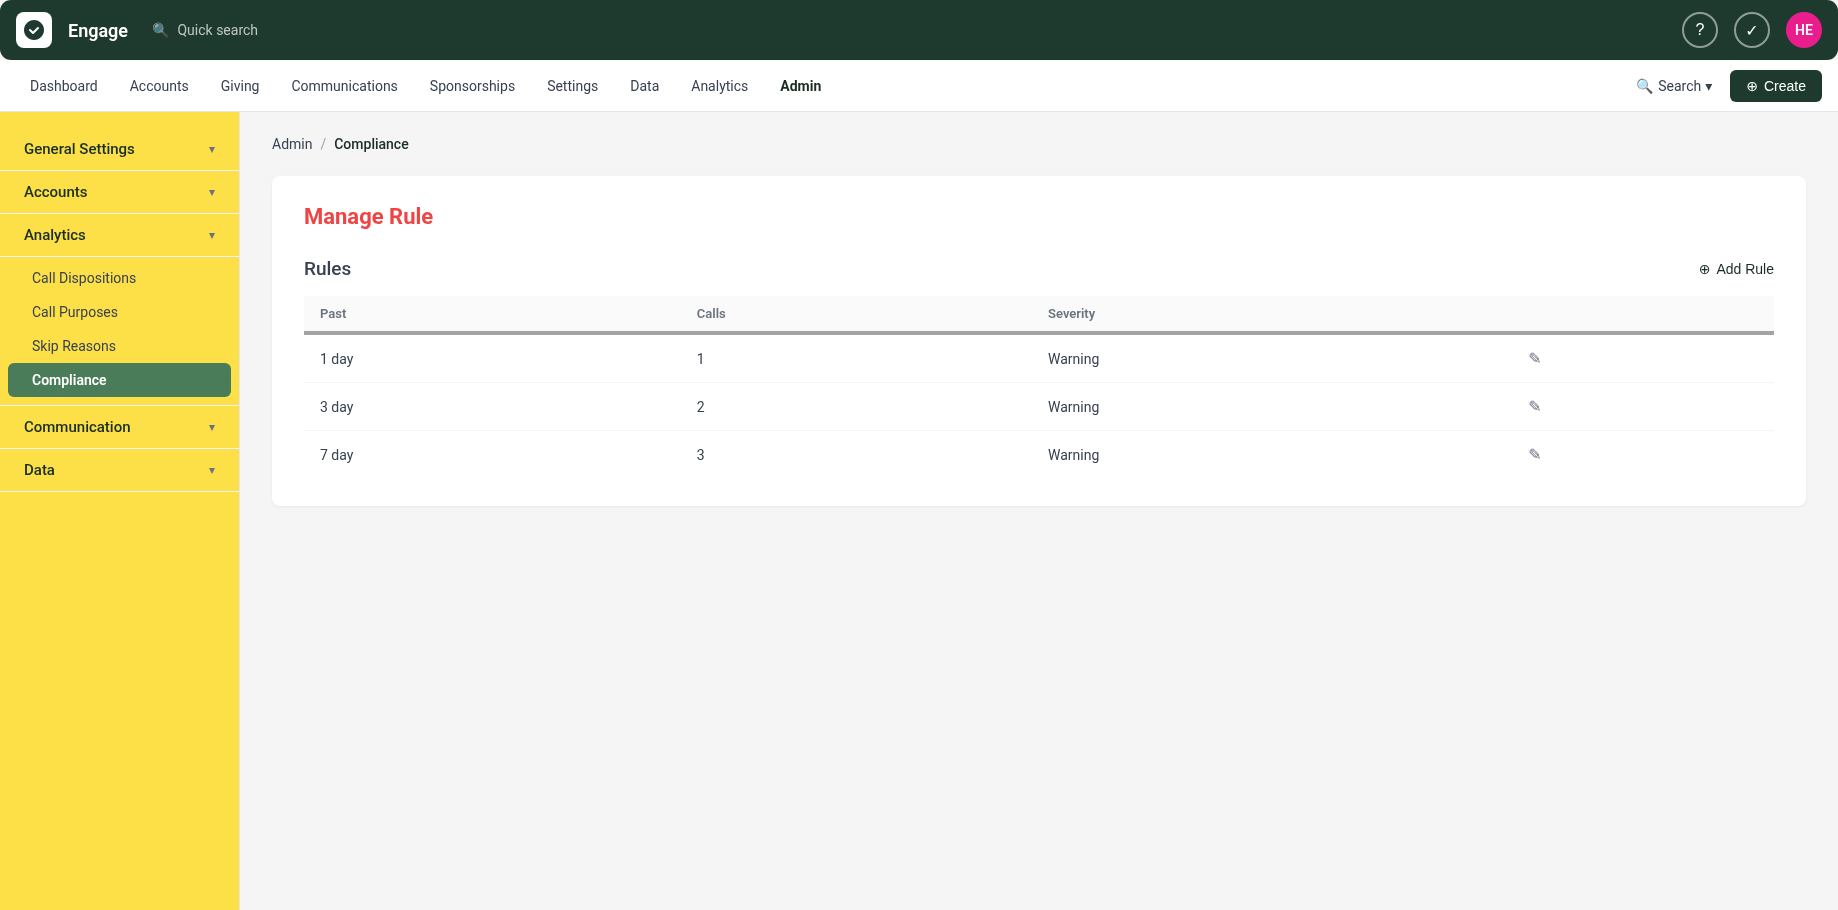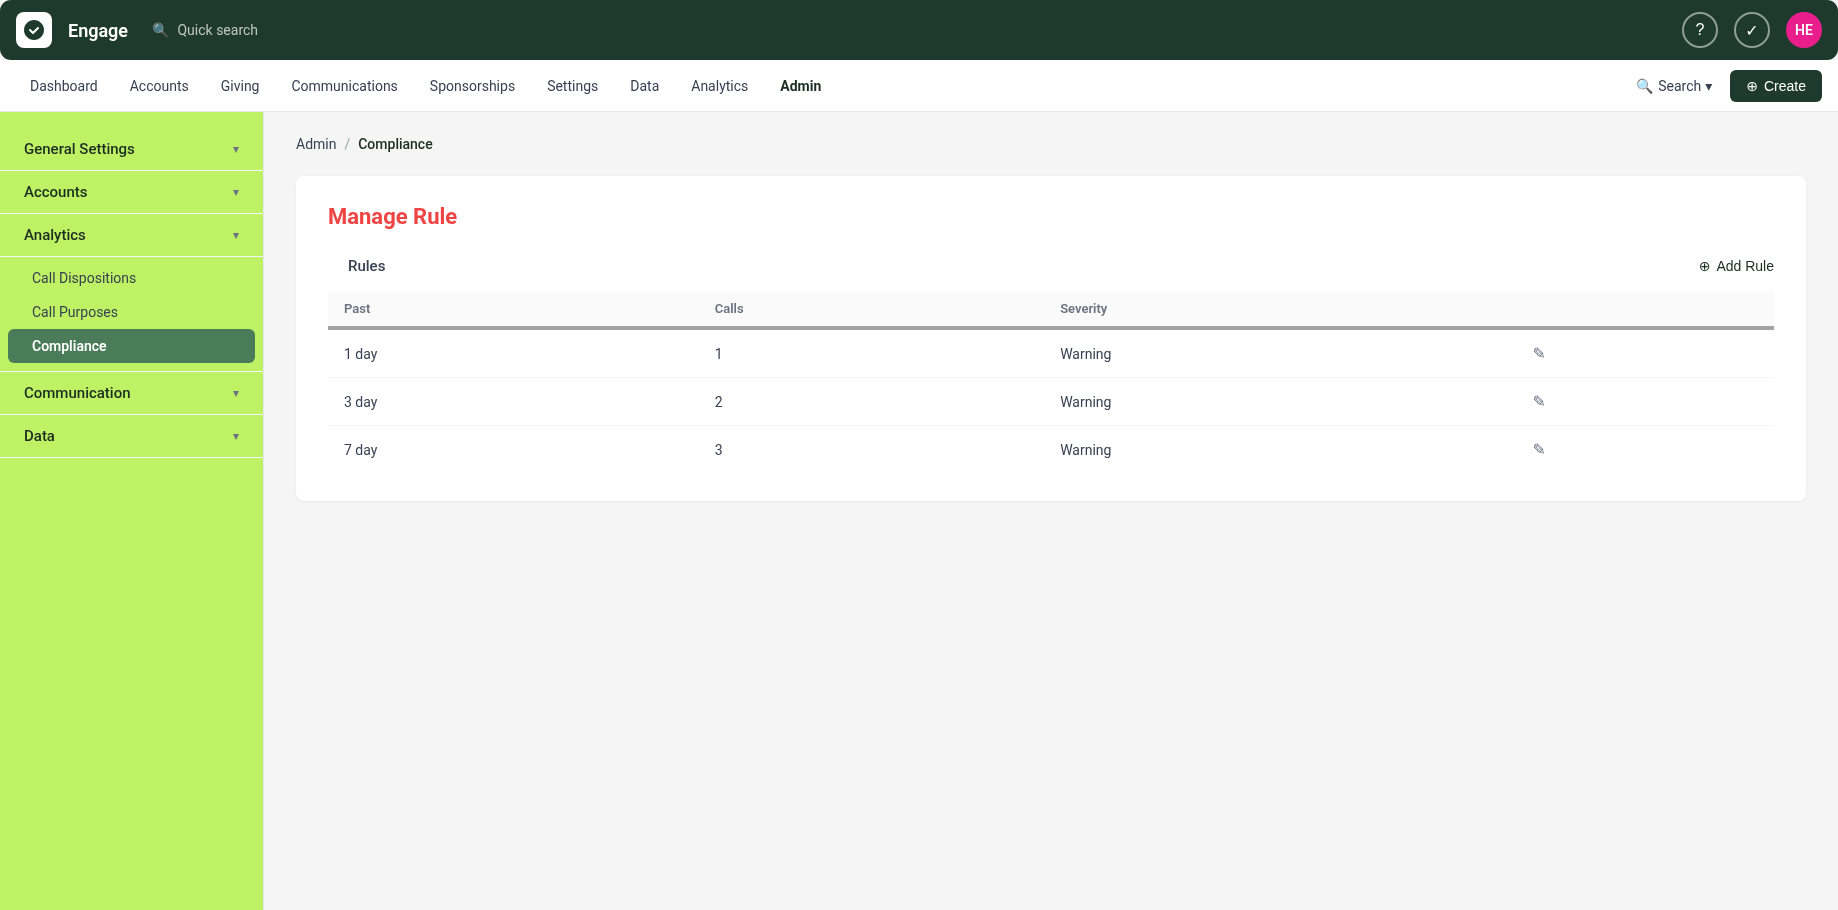--- a/index.html
+++ b/index.html
@@ -124,22 +124,22 @@
     }
 
     
     .content-wrapper {
       display: flex;
       min-height: calc(100vh - 112px);
     }
 
     
     .sidebar {
-      width: 264px;
-      background: #bef264;
+      width: 240px;
+      background: #fde047;
       border-right: 1px solid #e5e7eb;
       padding: 16px 0;
       flex-shrink: 0;
     }
     .sidebar-section {
       border-bottom: 1px solid #f3f4f6;
     }
     .sidebar-header {
       display: flex;
       align-items: center;
@@ -204,24 +204,23 @@
     }
 
     
     .rules-header {
       display: flex;
       align-items: center;
       justify-content: space-between;
       margin-bottom: 16px;
     }
     .rules-label {
-      font-size: 15px;
+      font-size: 19px;
       color: #374151;
       font-weight: 500;
-      margin-left: 20px;
     }
     .add-rule-btn {
       display: flex;
       align-items: center;
       gap: 6px;
       color: #1a2e22;
       font-size: 14px;
       font-weight: 500;
       cursor: pointer;
       background: none;
@@ -324,20 +323,21 @@
       <div class="sidebar-header">
         <span>Analytics</span>
         <span class="chevron">▾</span>
       </div>
     </div>
 
     <div class="sidebar-section">
       <div class="sidebar-children">
         <div class="sidebar-child-item">Call Dispositions</div>
         <div class="sidebar-child-item">Call Purposes</div>
+        <div class="sidebar-child-item">Skip Reasons</div>
         <div class="sidebar-child-item active">Compliance</div>
       </div>
     </div>
 
     <div class="sidebar-section">
       <div class="sidebar-header">
         <span>Communication</span>
         <span class="chevron">▾</span>
       </div>
     </div>

